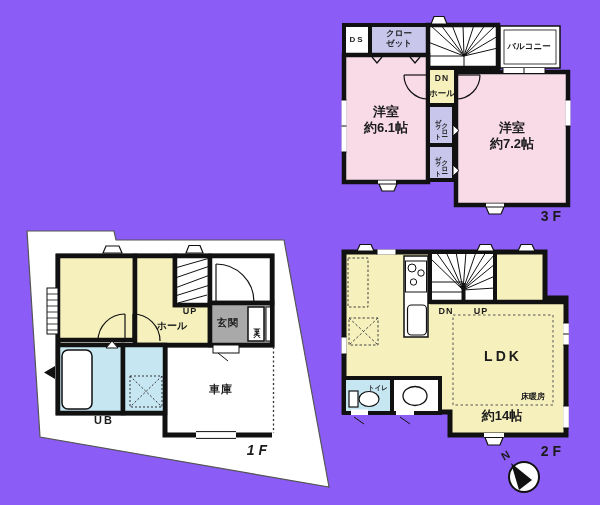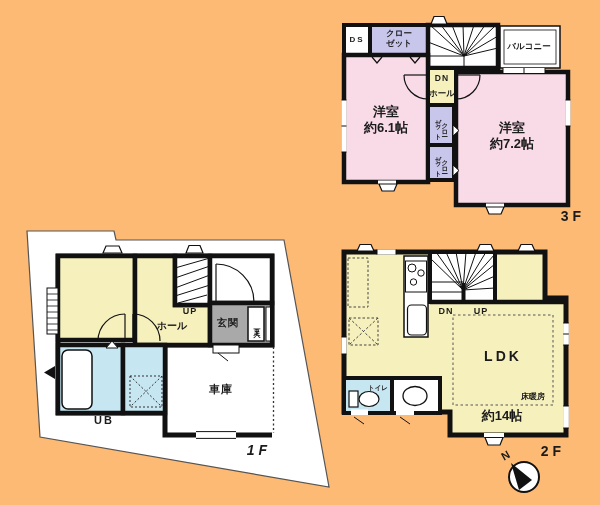--- a/index.html
+++ b/index.html
@@ -1,17 +1,17 @@
 <!DOCTYPE html>
 <html><head>
 <meta charset="utf-8">
 <style>
   html,body{margin:0;padding:0;background:#fff;}
   #stage{
-    position:relative;width:600px;height:505px;background:#fdba74;overflow:hidden;
+    position:relative;width:600px;height:505px;background:#8b5cf6;overflow:hidden;
     font-family:"Liberation Sans","DejaVu Sans",sans-serif;
   }
   #plan-svg{position:absolute;left:0;top:0;}
   .labels{position:absolute;left:0;top:0;width:600px;height:505px;pointer-events:none;}
   .label{
     position:absolute;transform:translate(-50%,-50%);
     color:#1b1b1b;font-weight:600;white-space:nowrap;text-align:center;line-height:1.25;
   }
   .v1{writing-mode:vertical-rl;text-orientation:upright;letter-spacing:1px;}
   .v2{writing-mode:vertical-rl;text-orientation:upright;line-height:1.05;}
@@ -281,21 +281,21 @@
     <div>約7.2帖</div>
   </div>
   <div class="label v2" style="left:441px;top:125px;font-size:6.5px;height:32px;">
     <div>クロー</div>
     <div>ゼット</div>
   </div>
   <div class="label v2" style="left:441px;top:162px;font-size:6.5px;height:32px;">
     <div>クロー</div>
     <div>ゼット</div>
   </div>
-  <div class="label" style="left:553px;top:217px;font-size:14px;letter-spacing:4px;margin-left:20px;">3F</div>
+  <div class="label" style="left:553px;top:217px;font-size:14px;letter-spacing:4px;">3F</div>
 
   <div class="label" style="left:446px;top:312px;font-size:9px;letter-spacing:1px;">DN</div>
   <div class="label" style="left:481px;top:312px;font-size:9px;letter-spacing:1px;">UP</div>
   <div class="label" style="left:378px;top:388px;font-size:6.5px;">トイレ</div>
   <div class="label" style="left:503px;top:357px;font-size:14px;letter-spacing:3px;">LDK</div>
   <div class="label" style="left:502px;top:374px;font-size:13px;margin-top:42px;">約14帖</div>
   <div class="label" style="left:533px;top:397px;font-size:8px;">床暖房</div>
   <div class="label" style="left:553px;top:452px;font-size:14px;letter-spacing:4px;">2F</div>
   <div class="label rot" style="left:506px;top:456px;font-size:11px;font-weight:700;">N</div>
 

